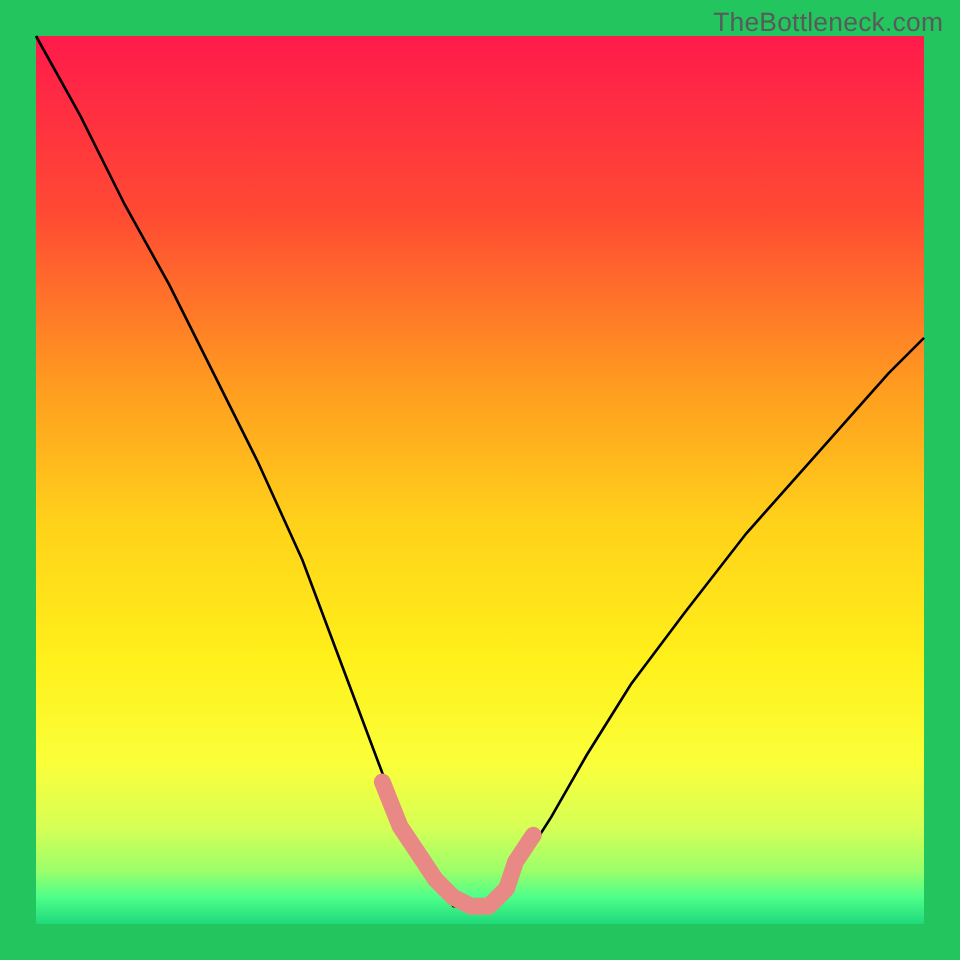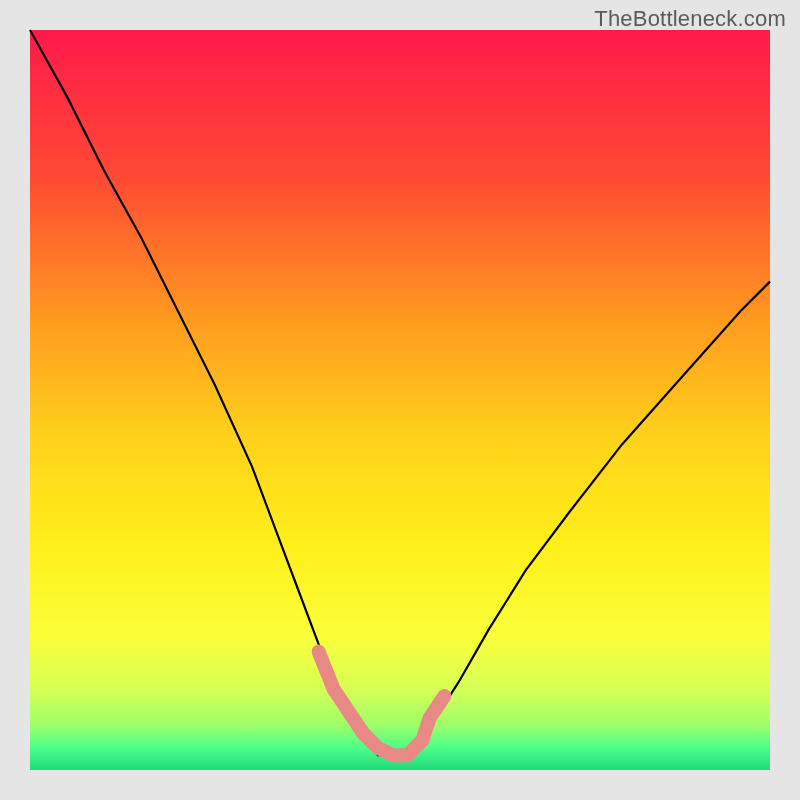--- a/index.html
+++ b/index.html
@@ -8,21 +8,21 @@
     width: 800px;
     height: 800px;
     background: #000;
     overflow: hidden;
     font-family: Arial, Helvetica, sans-serif;
   }
   .frame {
     position: relative;
     width: 800px;
     height: 800px;
-    background: #e5e5e5;
+    background: #22c55e;
   }
   .watermark {
     position: absolute;
     top: 6px;
     right: 14px;
     color: #5a5a5a;
     font-size: 22px;
     font-weight: 500;
     letter-spacing: 0.2px;
     font-family: Arial, Helvetica, sans-serif;

